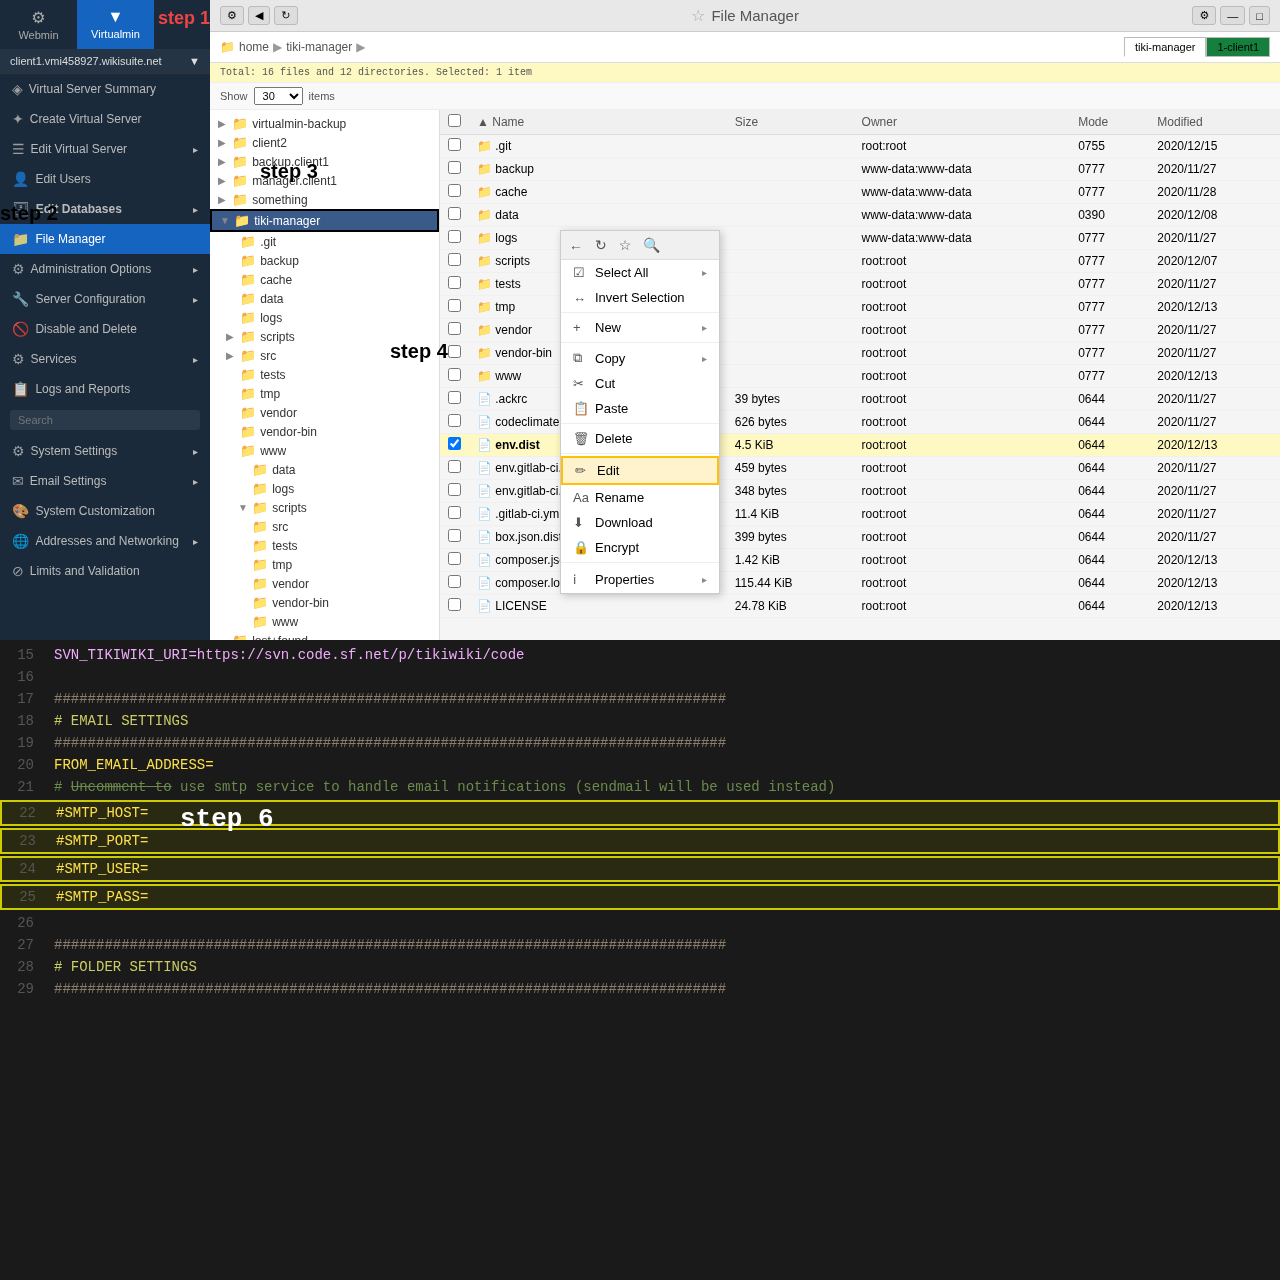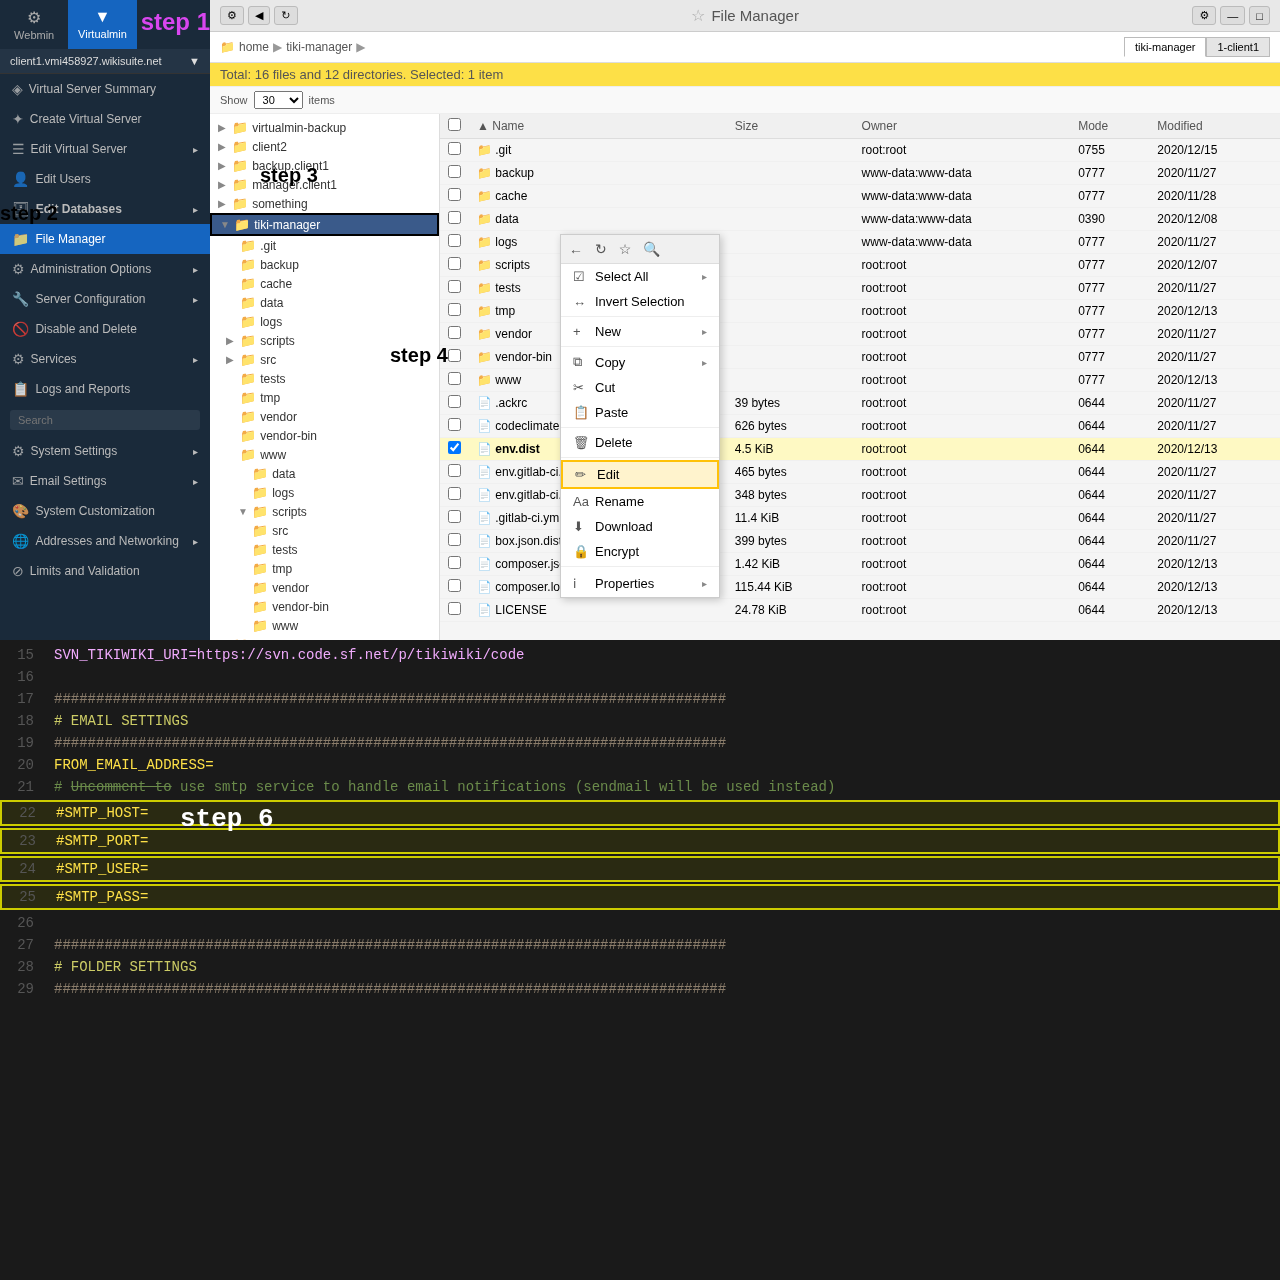--- a/index.html
+++ b/index.html
@@ -15,43 +15,43 @@
     .sidebar-tab.active { background: #1565c0; color: white; }
     .sidebar-tab .tab-icon { display: block; font-size: 16px; margin-bottom: 2px; }
     .sidebar-domain { padding: 6px 10px; background: #243445; color: #ddd; font-size: 11px; display: flex; align-items: flex-end; justify-content: space-between; border-bottom: 1px solid #333; }
     .sidebar-menu { list-style: none; }
     .sidebar-menu li { padding: 7px 12px; color: #bbb; font-size: 12px; cursor: pointer; display: flex; align-items: center; gap: 6px; }
     .sidebar-menu li.active { background: #1565c0; color: white; }
     .sidebar-menu li .menu-icon { font-size: 14px; opacity: 0.8; }
     .sidebar-menu li .arrow { margin-left: auto; font-size: 10px; }
     .sidebar-search { padding: 6px 10px; }
     .sidebar-search input { width: 100%; background: #2a3a4a; border: none; color: #ccc; padding: 4px 8px; font-size: 11px; border-radius: 3px; }
-    .step-label { font-size: 24px; font-weight: bold; color: #d946ef; margin-left: 4px; }
+    .step-label { font-size: 18px; font-weight: bold; color: #ef4444; margin-left: 4px; }
 
     
     .main-content { flex: 1; display: flex; flex-direction: column; background: #f5f5f5; }
 
     
     .fm-header { background: #e8e8e8; padding: 6px 10px; display: flex; align-items: center; gap: 8px; border-bottom: 1px solid #ccc; }
     .fm-title { flex: 1; text-align: center; font-size: 15px; color: #555; display: flex; align-items: center; justify-content: center; gap: 6px; }
     .fm-title-icon { color: #aaa; font-size: 16px; }
     .fm-toolbar-btns { display: flex; gap: 4px; }
     .fm-toolbar-btn { background: #ddd; border: 1px solid #bbb; border-radius: 3px; padding: 2px 6px; font-size: 11px; cursor: pointer; }
 
     
     .fm-breadcrumb { background: #fff; padding: 5px 10px; display: flex; align-items: center; gap: 4px; font-size: 12px; border-bottom: 1px solid #ddd; }
     .fm-breadcrumb-item { color: #555; cursor: pointer; }
     .fm-breadcrumb-sep { color: #999; }
-    .fm-info { padding: 4px 10px; font-size: 13px; color: #555; background: #fde047; border-bottom: 1px solid #eee; }
+    .fm-info { padding: 4px 10px; font-size: 10px; color: #555; background: #fef9c3; border-bottom: 1px solid #eee; font-family: Liberation Mono, monospace; }
     .fm-show { padding: 4px 10px; font-size: 11px; color: #555; background: #f9f9f9; border-bottom: 1px solid #eee; display: flex; align-items: center; gap: 6px; }
     .fm-show select { font-size: 11px; padding: 1px 4px; }
 
     
     .fm-tabs-right { display: flex; gap: 0; margin-left: auto; }
-    .fm-tab { padding: 3px 10px; font-size: 11px; background: #e5e5e5; border: 1px solid #bbb; cursor: pointer; }
+    .fm-tab { padding: 3px 10px; font-size: 11px; background: #15803d; border: 1px solid #bbb; cursor: pointer; }
     .fm-tab.active { background: #fff; border-bottom-color: #fff; }
 
     
     .fm-body { display: flex; flex: 1; overflow: hidden; }
     .fm-tree { width: 230px; background: #fff; border-right: 1px solid #ddd; overflow-y: auto; padding: 4px 0; font-size: 12px; }
     .fm-tree-item { padding: 2px 8px; display: flex; align-items: center; gap: 4px; cursor: pointer; color: #333; }
     .fm-tree-item.selected { background: #1565c0; color: white; }
     .fm-tree-item .expand { width: 10px; color: #888; font-size: 10px; }
     .fm-tree-item .folder-icon { color: #f5a623; font-size: 13px; }
     .fm-tree-indent { padding-left: 16px; }
@@ -519,21 +519,21 @@
                 <td><input type="checkbox" checked="" style=""></td>
                 <td><span class="file-icon-sm">📄</span> <strong>env.dist</strong></td>
                 <td>4.5 KiB</td>
                   <td>root:root</td>
                   <td>0644</td>
                   <td>2020/12/13</td>
               </tr>
               <tr>
                 <td><input type="checkbox" style=""></td>
                 <td><span class="file-icon-sm">📄</span> env.gitlab-ci...</td>
-                <td>465 bytes</td>
+                <td>459 bytes</td>
                   <td>root:root</td>
                   <td>0644</td>
                   <td>2020/11/27</td>
               </tr>
               <tr>
                 <td><input type="checkbox" style=""></td>
                 <td><span class="file-icon-sm">📄</span> env.gitlab-ci.yml</td>
                 <td>348 bytes</td>
                   <td>root:root</td>
                   <td>0644</td>

